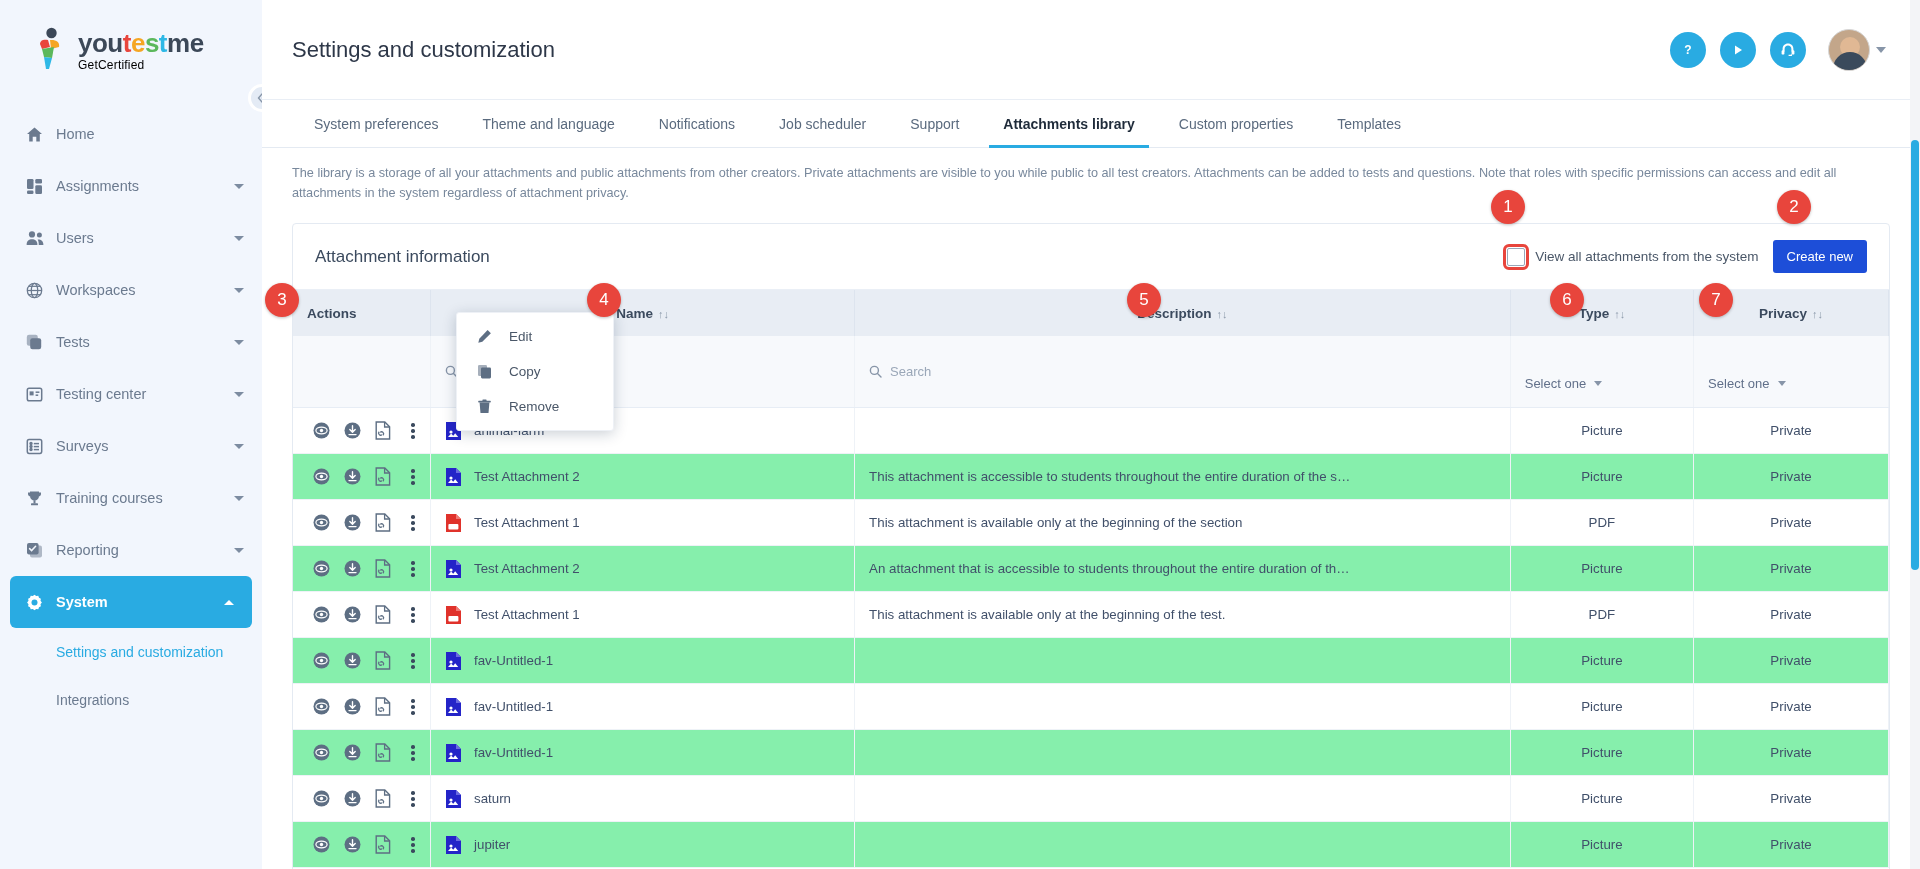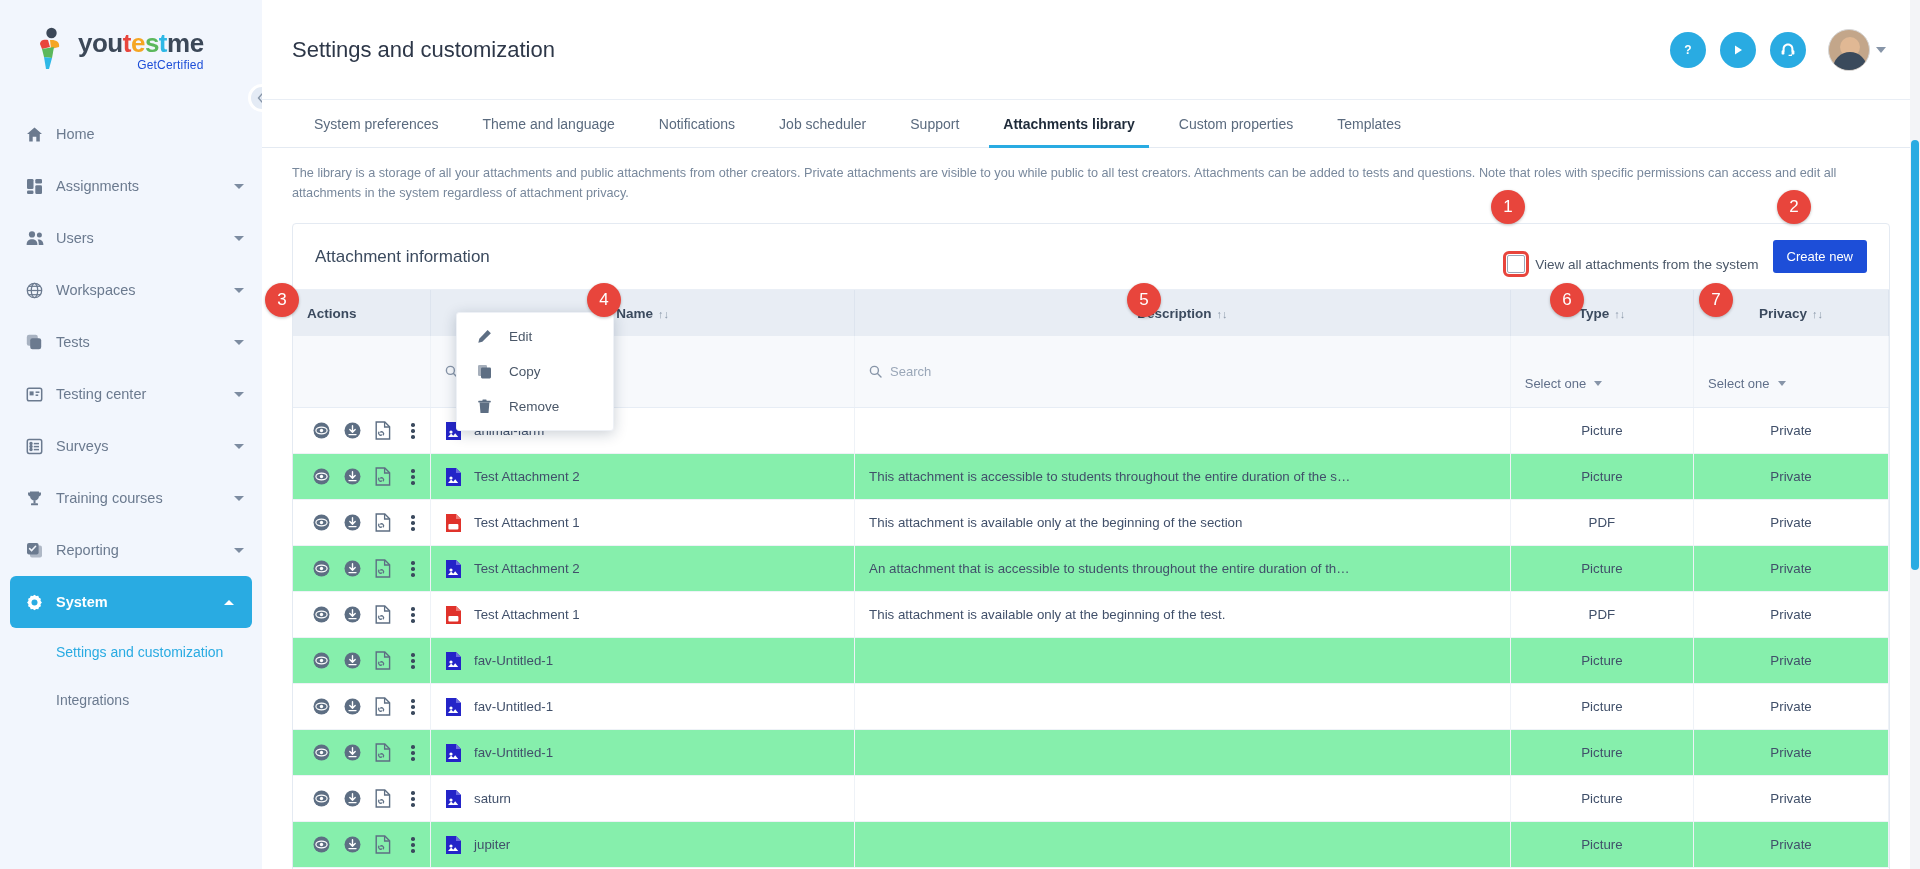--- a/index.html
+++ b/index.html
@@ -26,21 +26,21 @@
     display: flex;
     align-items: center;
     padding-left: 30px;
     position: relative;
   }
   .logo-mark { width: 42px; height: 46px; position: relative; margin-right: 6px; }
   .logo-text-wrap { display: flex; flex-direction: column; line-height: 1; }
   .logo-word { font-size: 26px; font-weight: 700; letter-spacing: -0.5px; white-space: nowrap; }
   .l-you { color: #3c4858; } .l-t { color: #e8453c; } .l-e { color: #f5a623; }
   .l-s { color: #5cb85c; } .l-t2 { color: #2eb8e6; } .l-me { color: #3c4858; }
-  .logo-sub { font-size: 12px; color: #1d4ed8; text-align: right; margin-top: 3px; letter-spacing: .2px;}
+  .logo-sub { font-size: 12px; color: #000000; margin-top: 3px; letter-spacing: .2px;}
   .collapse-btn {
     position: absolute; right: -14px; top: 84px;
     width: 28px; height: 28px; border-radius: 50%;
     background: #e4ebf5; color: #8795a8;
     display: flex; align-items: center; justify-content: center;
     font-size: 14px; border: 3px solid #ffffff; z-index: 30;
   }
   .nav { padding-top: 8px; }
   .nav-item {
     display: flex; align-items: center;
@@ -123,21 +123,21 @@
     margin: 10px 30px 0 30px;
     border: 1px solid #e4eaf2; border-radius: 4px;
     background: #fff; position: relative;
   }
   .card-head {
     display: flex; align-items: center;
     padding: 16px 22px 16px 22px;
     border-bottom: 1px solid #eaeff6;
   }
   .card-title { font-size: 17px; color: #3b4a5e; flex: 1; }
-  .card-head-right { display: flex; align-items: flex-end; gap: 14px; padding-left: 16px; }
+  .card-head-right { display: flex; align-items: center; gap: 14px; padding-left: 16px; }
   .chk-wrap { display: flex; align-items: center; gap: 10px; }
   .chk-box {
     width: 18px; height: 18px; border: 1px solid #9aa7b8; border-radius: 2px;
     background: #fff; cursor: pointer;
   }
   .chk-hl { outline: 3px solid #e8453c; outline-offset: 1px; }
   .chk-label { font-size: 13.5px; color: #4a5768; }
   .btn-primary {
     background: #1d4ed8; color: #fff; border: none; border-radius: 3px;
     padding: 9px 14px; font-size: 13px; cursor: pointer;

